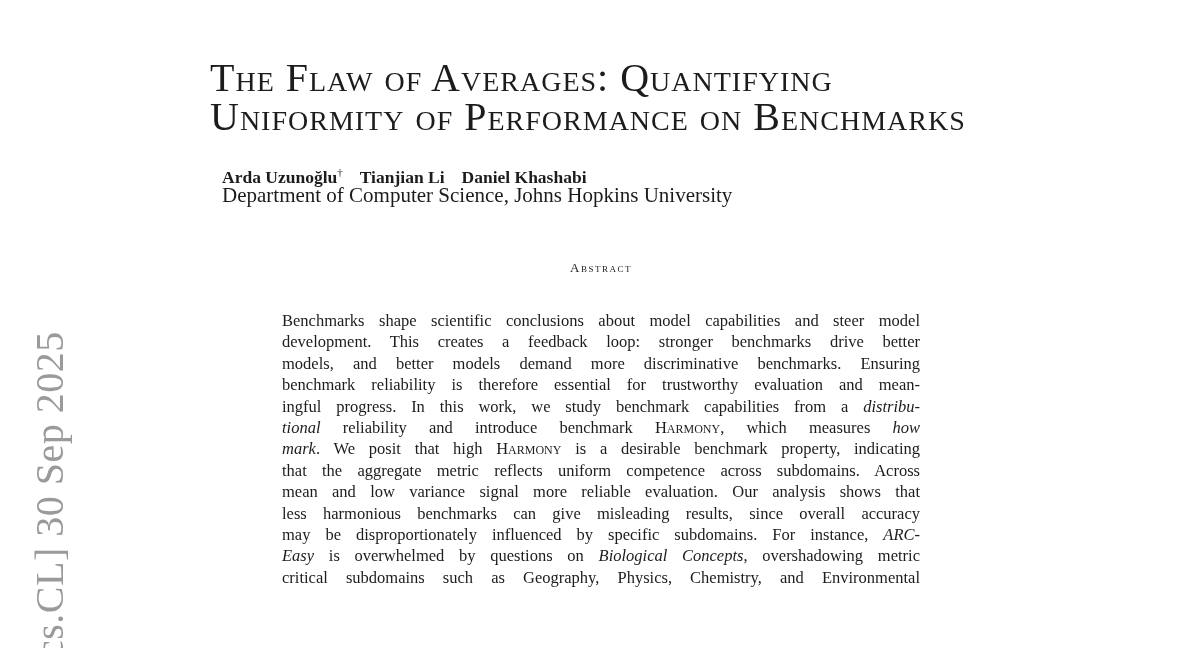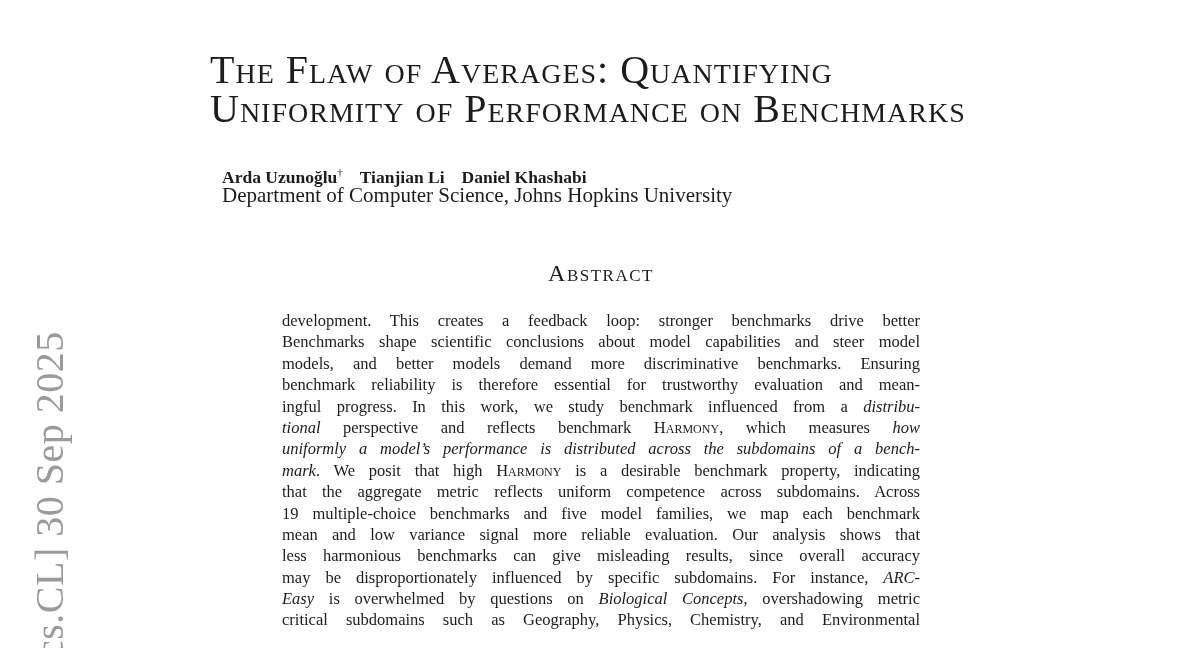--- a/index.html
+++ b/index.html
@@ -24,21 +24,21 @@
     color: #9a9a9a;
     transform: rotate(-90deg);
     transform-origin: 0 0;
     letter-spacing: 0.5px;
   }
 
   
   .title {
     position: absolute;
     left: 210px;
-    top: 50px;
+    top: 58px;
     margin: 0;
     font-weight: normal;
     font-variant: small-caps;
     font-size: 40px;
     line-height: 39px;
     letter-spacing: 1px;
     color: #1c1c1c;
   }
 
   
@@ -64,21 +64,21 @@
   }
 
   
   .abs-head {
     position: absolute;
     left: 282px;
     top: 260px;
     width: 638px;
     text-align: center;
     font-variant: small-caps;
-    font-size: 24px;
+    font-size: 13px;
     letter-spacing: 1.5px;
   }
   .abs-body {
     position: absolute;
     left: 282px;
     top: 310px;
     width: 638px;
     font-size: 16.5px;
   }
   .jline {
@@ -104,30 +104,28 @@
     <div>Uniformity of Performance on Benchmarks</div>
   </h1>
 
   <div class="authors" id="authors"><span class="author">Arda Uzunoğlu<sup>†</sup></span><span class="author">Tianjian Li</span><span class="author">Daniel Khashabi</span></div>
 
   <div class="affiliation">Department of Computer Science, Johns Hopkins University</div>
 
   <div class="abs-head">Abstract</div>
 
   <div class="abs-body" id="abs-body">
+      <div class="jline"><span>Benchmarks shape scientific conclusions about model capabilities and steer model</span></div>
       <div class="jline"><span>development. This creates a feedback loop: stronger benchmarks drive better</span></div>
-      <div class="jline"><span>Benchmarks shape scientific conclusions about model capabilities and steer model</span></div>
       <div class="jline"><span>models, and better models demand more discriminative benchmarks. Ensuring</span></div>
       <div class="jline"><span>benchmark reliability is therefore essential for trustworthy evaluation and mean-</span></div>
-      <div class="jline"><span>ingful progress. In this work, we study benchmark influenced from a </span><span class="it">distribu-</span></div>
-      <div class="jline"><span class="it">tional</span><span> perspective and reflects benchmark </span><span class="sc">Harmony</span><span>, which measures </span><span class="it">how</span></div>
-      <div class="jline"><span class="it">uniformly a model’s performance is distributed across the subdomains of a bench-</span></div>
+      <div class="jline"><span>ingful progress. In this work, we study benchmark capabilities from a </span><span class="it">distribu-</span></div>
+      <div class="jline"><span class="it">tional</span><span> reliability and introduce benchmark </span><span class="sc">Harmony</span><span>, which measures </span><span class="it">how</span></div>
       <div class="jline"><span class="it">mark</span><span>. We posit that high </span><span class="sc">Harmony</span><span> is a desirable benchmark property, indicating</span></div>
       <div class="jline"><span>that the aggregate metric reflects uniform competence across subdomains. Across</span></div>
-      <div class="jline"><span>19 multiple-choice benchmarks and five model families, we map each benchmark</span></div>
       <div class="jline"><span>mean and low variance signal more reliable evaluation. Our analysis shows that</span></div>
       <div class="jline"><span>less harmonious benchmarks can give misleading results, since overall accuracy</span></div>
       <div class="jline"><span>may be disproportionately influenced by specific subdomains. For instance, </span><span class="it">ARC-</span></div>
       <div class="jline"><span class="it">Easy</span><span> is overwhelmed by questions on </span><span class="it">Biological Concepts</span><span>, overshadowing metric</span></div>
       <div class="jline"><span>critical subdomains such as Geography, Physics, Chemistry, and Environmental</span></div>
     </div>
 
 </div>
 
 </body></html>

